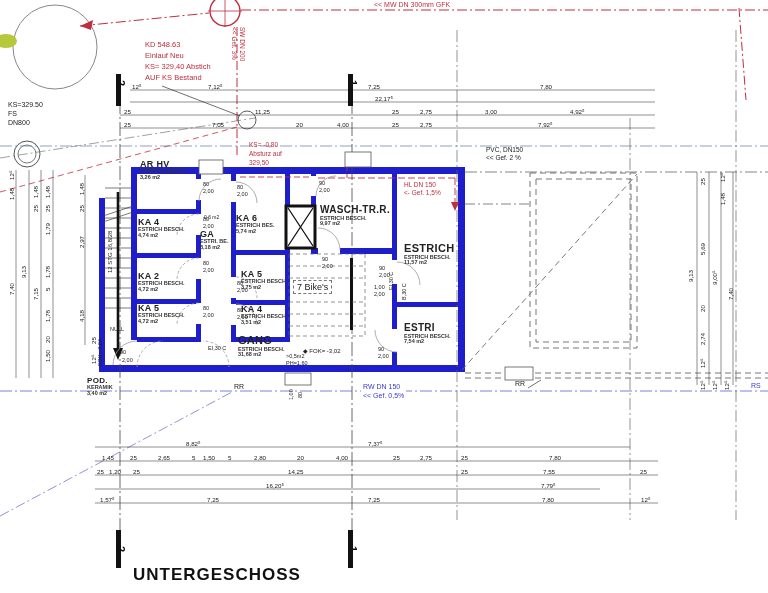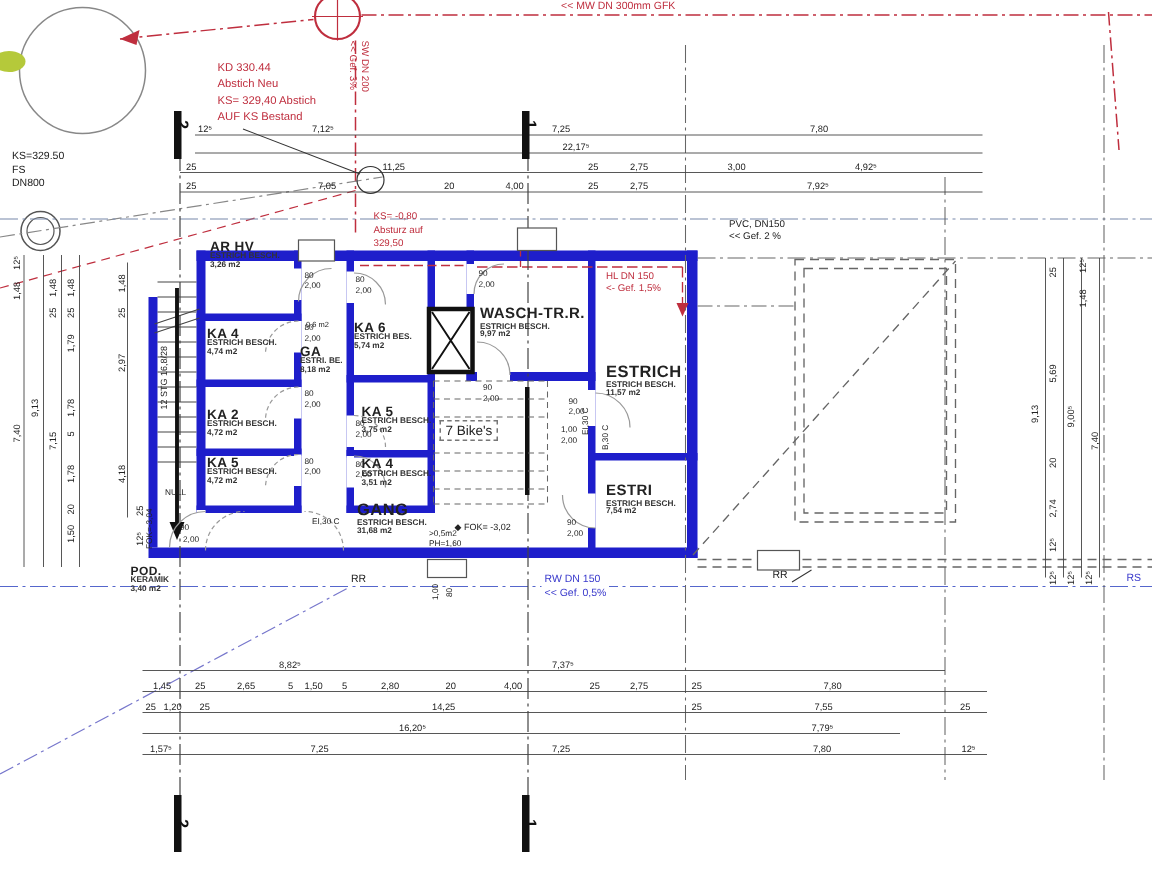--- a/index.html
+++ b/index.html
@@ -224,22 +224,22 @@
     <div class="rsub">ESTRICH BESCH.</div>
     <div class="rsub">31,68 m2</div>
   </div>
   <div class="room" style="left:87px;top:377px">
     <div class="rname" style="font-size:8px">POD.</div>
     <div class="rsub">KERAMIK</div>
     <div class="rsub">3,40 m2</div>
   </div>
 
   <div class="note red" style="left:145px;top:40px;font-size:7.5px;line-height:1.45">
-    <div>KD   330.44</div>
-    <div>Abstich Neu</div>
+    <div>KD   548.63</div>
+    <div>Einlauf Neu</div>
     <div>KS= 329,40 Abstich</div>
     <div>AUF KS Bestand</div>
   </div>
   <div class="note red rot90" style="left:246px;top:27px;font-size:6.5px">
     <div>SW DN 200</div>
     <div>&lt;&lt; Gef. 3%</div>
   </div>
   <div class="note red" style="left:374px;top:1px;font-size:7px">&lt;&lt; MW DN 300mm GFK</div>
   <div class="note" style="left:8px;top:101px;font-size:7px">
     <div>KS=329.50</div>
@@ -275,20 +275,21 @@
   <div class="lvl" style="left:110px;top:326px;font-size:5.5px">NULL</div>
   <div class="lvl rot" style="left:107px;top:273px">12 STG 16,8/28</div>
   <div class="lvl" style="left:286px;top:353px;font-size:5.5px;line-height:1.3">
     <div>&gt;0,5m2</div>
     <div>PH=1,60</div>
   </div>
   <div class="lvl" style="left:204px;top:214px;font-size:5px">0,6 m2</div>
 
   <div class="bikebox" style="left:293px;top:280px">7 Bike's</div>
 
+  <div class="title" style="left:133px;top:565px">UNTERGESCHOSS</div>
 
   <div id="gen">
       <span class="dim" style="left: 132px; top: 83px;">12⁵</span>
       <span class="dim" style="left: 208px; top: 83px;">7,12⁵</span>
       <span class="dim" style="left: 368px; top: 83px;">7,25</span>
       <span class="dim" style="left: 540px; top: 83px;">7,80</span>
       <span class="dim" style="left: 375px; top: 95px;">22,17⁵</span>
       <span class="dim" style="left: 124px; top: 108px;">25</span>
       <span class="dim" style="left: 255px; top: 108px;">11,25</span>
       <span class="dim" style="left: 392px; top: 108px;">25</span>

